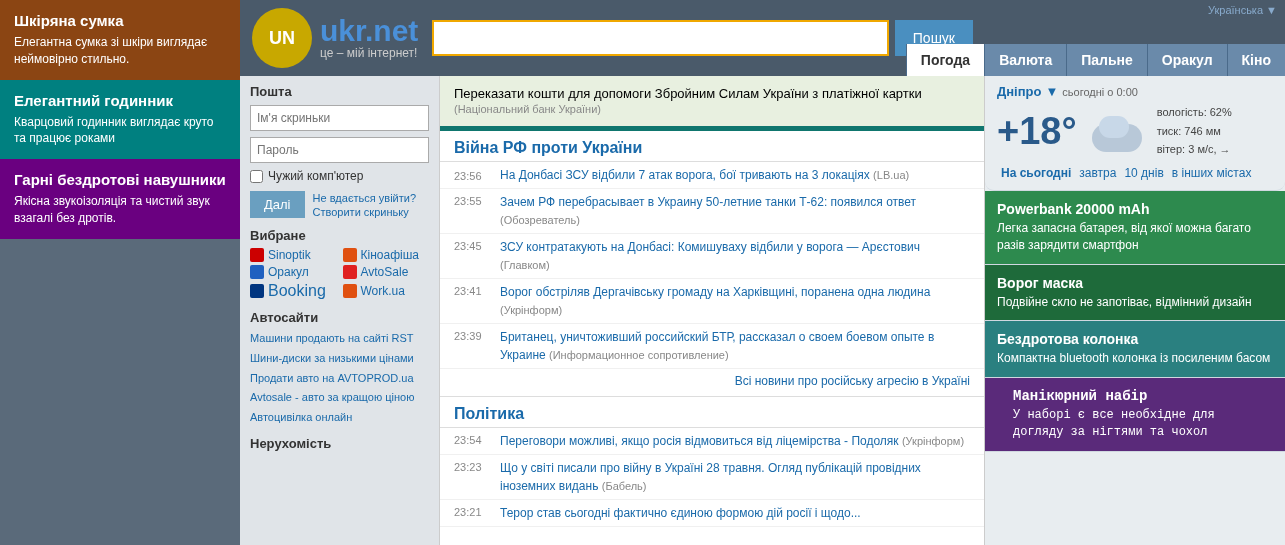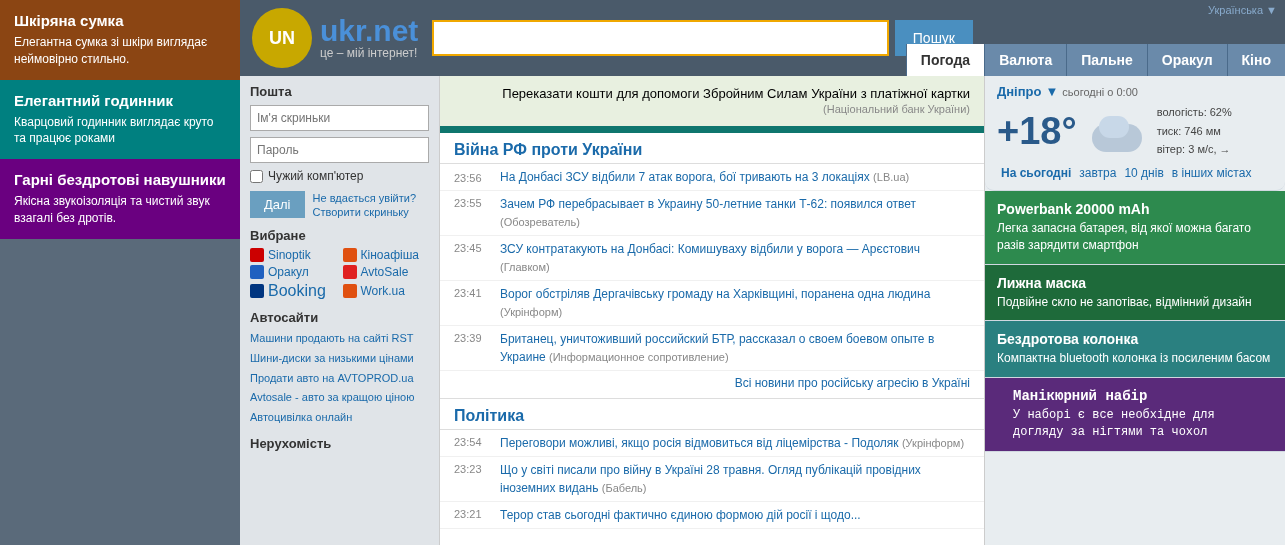--- a/index.html
+++ b/index.html
@@ -136,21 +136,21 @@
           </div>
       </div>
 
       <div style="margin-top:8px;">
         <h4 style="font-size:13px; margin-bottom:4px; color:#333;">Нерухомість</h4>
       </div>
     </div>
 
     <div style="flex:1; background:#fff; overflow-y:auto; border-right:1px solid #ccc;">
 
-      <div style="background:#e8f0e0; padding:10px 14px; border-bottom:7px solid #0f766e; font-size:13px;text-align:right;">
+      <div style="background:#e8f0e0; padding:10px 14px; border-bottom:5px solid #0f766e; font-size:13px;">
         <span>Переказати кошти для допомоги Збройним Силам України з платіжної картки</span>
         <span style="color:#888; font-size:11px;">(Національний банк України)</span>
       </div>
 
       <a href="#" style="color:#1a6aaa; font-size:16px; font-weight:bold; padding:8px 14px 4px; text-decoration:none; display:block; border-bottom:1px solid #ddd;">Війна РФ проти України</a>
       <div id="war-news-list">
           <div style="display: flex; padding: 4px 14px; border-bottom: 1px solid rgb(240, 240, 240); align-items: center; gap: 8px;">
     <span style="color:#888; font-size:11px; min-width:38px; padding-top:2px;">23:56</span>
     <span style="font-size:12px; line-height:1.5; color:#222;">
       <a href="#" style="color:#1a6aaa; text-decoration:none;">На Донбасі ЗСУ відбили 7 атак ворога, бої тривають на 3 локаціях</a>
@@ -244,21 +244,21 @@
           <a href="#" style="color:#1a6aaa; text-decoration:none; padding:2px 4px;">в інших містах</a>
         </div>
       </div>
 
       <div id="right-ads-list">
           <div style="padding: 10px 12px; cursor: pointer; border-bottom: 1px solid rgb(208, 216, 224); background: rgb(45, 138, 78); color: rgb(255, 255, 255);">
     <h4 style="font-size:14px; font-weight:bold; margin-bottom:3px;">Powerbank 20000 mAh</h4>
     <p style="font-size:12px; line-height:1.4;">Легка запасна батарея, від якої можна багато разів зарядити смартфон</p>
   </div>
           <div style="padding: 10px 12px; cursor: pointer; border-bottom: 1px solid rgb(208, 216, 224); background: rgb(30, 106, 58); color: rgb(255, 255, 255);">
-    <h4 style="font-size:14px; font-weight:bold; margin-bottom:3px;">Лижна маска</h4>
+    <h4 style="font-size:14px; font-weight:bold; margin-bottom:3px;">Ворог маска</h4>
     <p style="font-size:12px; line-height:1.4;">Подвійне скло не запотіває, відмінний дизайн</p>
   </div>
           <div style="padding: 10px 12px; cursor: pointer; border-bottom: 1px solid rgb(208, 216, 224); background: rgb(42, 128, 128); color: rgb(255, 255, 255);">
     <h4 style="font-size:14px; font-weight:bold; margin-bottom:3px;">Бездротова колонка</h4>
     <p style="font-size:12px; line-height:1.4;">Компактна bluetooth колонка із посиленим басом</p>
   </div>
           <div style="padding: 10px 28px; cursor: pointer; border-bottom: 1px solid rgb(208, 216, 224); background: rgb(90, 42, 122); color: rgb(255, 255, 255); font-family: Liberation Mono, monospace;">
     <h4 style="font-size:14px; font-weight:bold; margin-bottom:3px;">Манікюрний набір</h4>
     <p style="font-size:12px; line-height:1.4;">У наборі є все необхідне для догляду за нігтями та чохол</p>
   </div>

